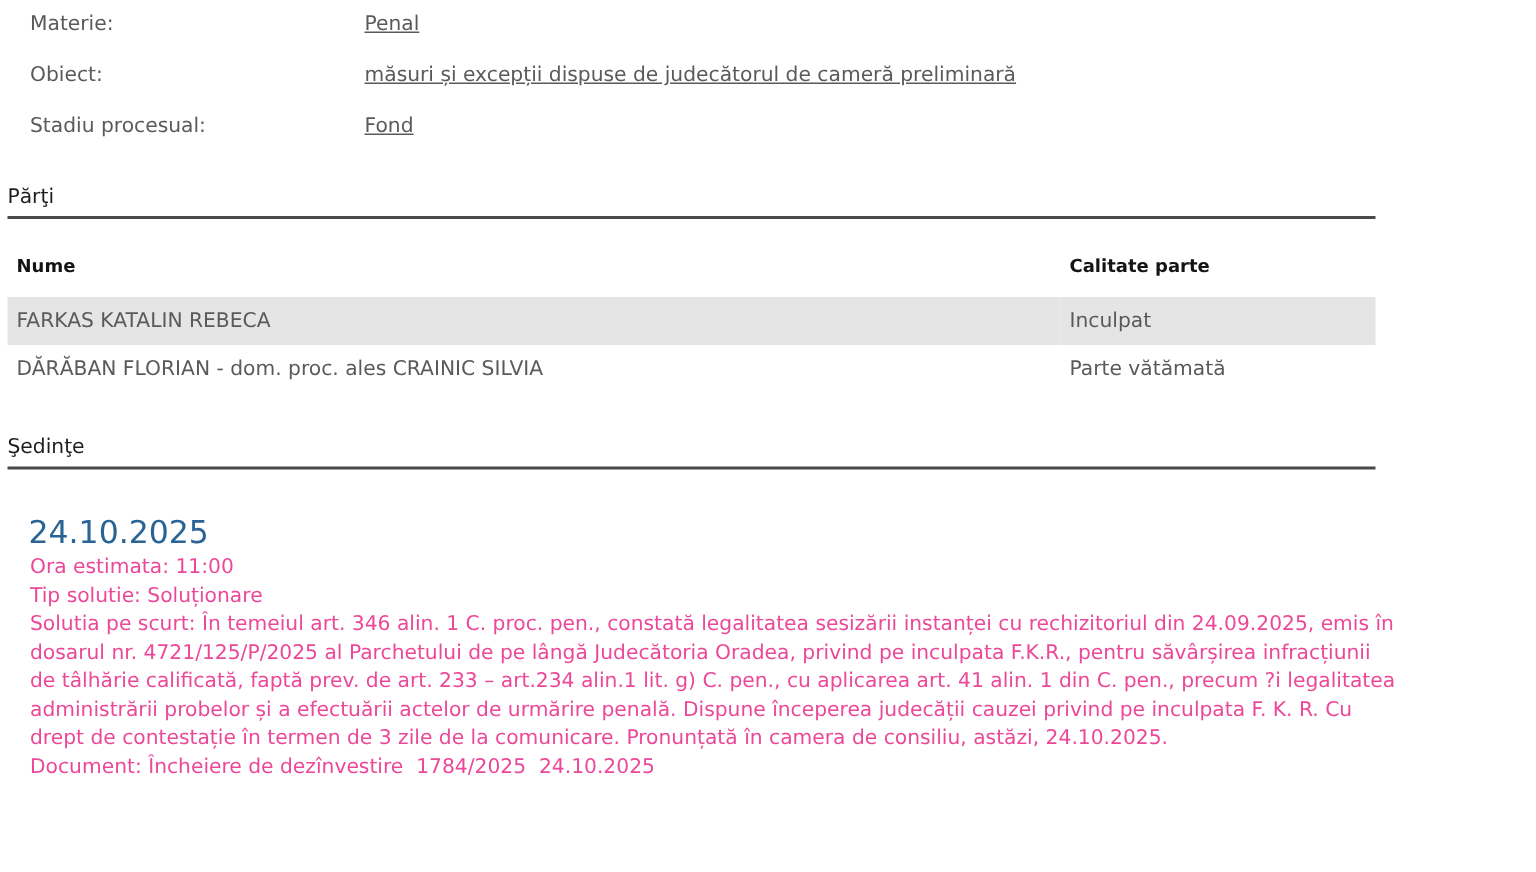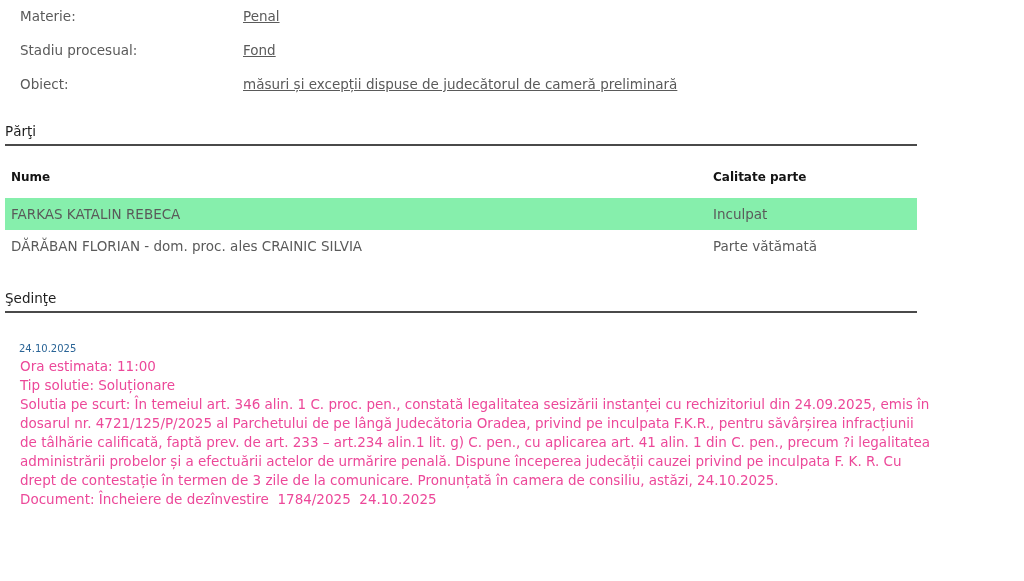--- a/index.html
+++ b/index.html
@@ -47,29 +47,29 @@
     color: #141414;
     font-size: 12px;
     padding: 4px 6px 14px 6px;
   }
   .parties-table td {
     padding: 8px 6px;
     color: #5a5a5a;
     height: 30px;
   }
   .parties-table .col-name { width: 702px; }
-  .parties-table tr.shaded { background: #86efac; }
+  .parties-table tr.shaded { background: #e5e5e5; }
 
   .hearings-block { margin-top: 28px; }
 
   .session-date {
     display: inline-block;
     margin: 30px 14px 0 19px;
     color: #2a6496;
-    font-size: 10px;
+    font-size: 21px;
     text-decoration: none;
     cursor: pointer;
   }
   .session-lines {
     margin: 2px 0 0 20px;
     width: 913px;
     line-height: 19px;
     color: #ec4899;
   }
   .session-lines p { margin: 0; white-space: pre-wrap; }
@@ -78,26 +78,26 @@
 <body>
 
 <div class="page">
 
   <div class="case-fields">
     <div class="field-row">
       <div class="field-label">Materie:</div>
       <div class="field-value">Penal</div>
     </div>
     <div class="field-row">
+      <div class="field-label">Obiect:</div>
+      <div class="field-value">măsuri și excepții dispuse de judecătorul de cameră preliminară</div>
+    </div>
+    <div class="field-row">
       <div class="field-label">Stadiu procesual:</div>
       <div class="field-value">Fond</div>
-    </div>
-    <div class="field-row">
-      <div class="field-label">Obiect:</div>
-      <div class="field-value">măsuri și excepții dispuse de judecătorul de cameră preliminară</div>
     </div>
   </div>
 
   <div class="section-heading">Părţi</div>
   <hr class="section-rule">
 
   <table class="parties-table">
     <thead>
       <tr>
         <th class="col-name">Nume</th>

